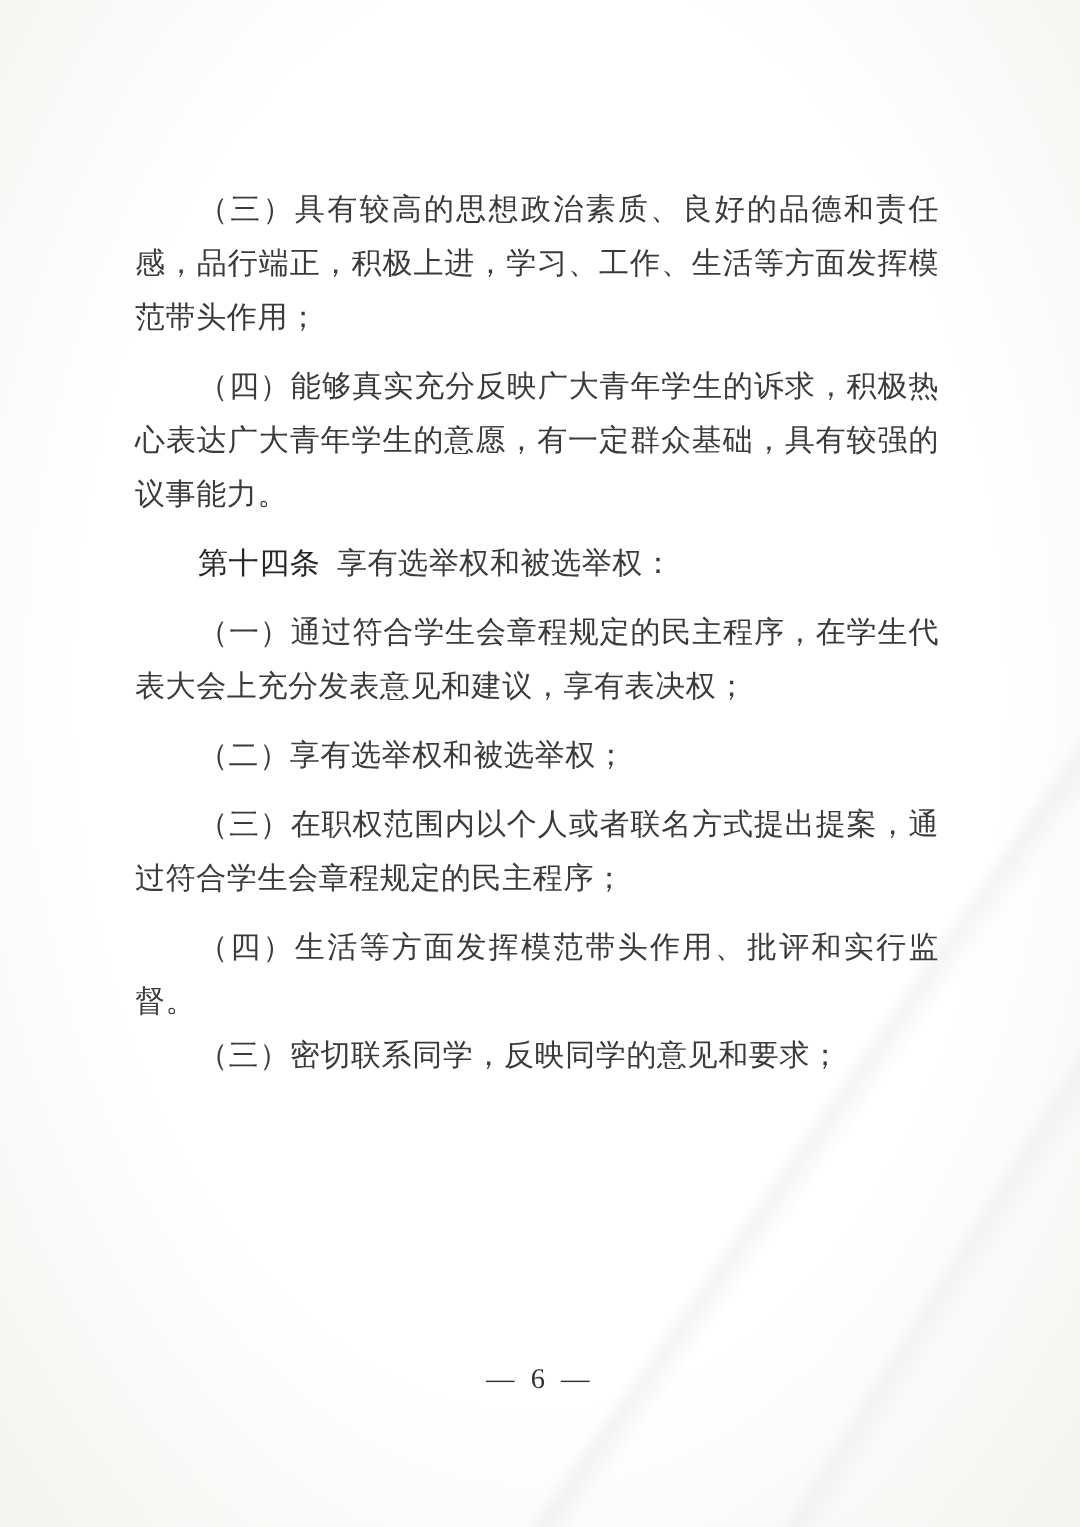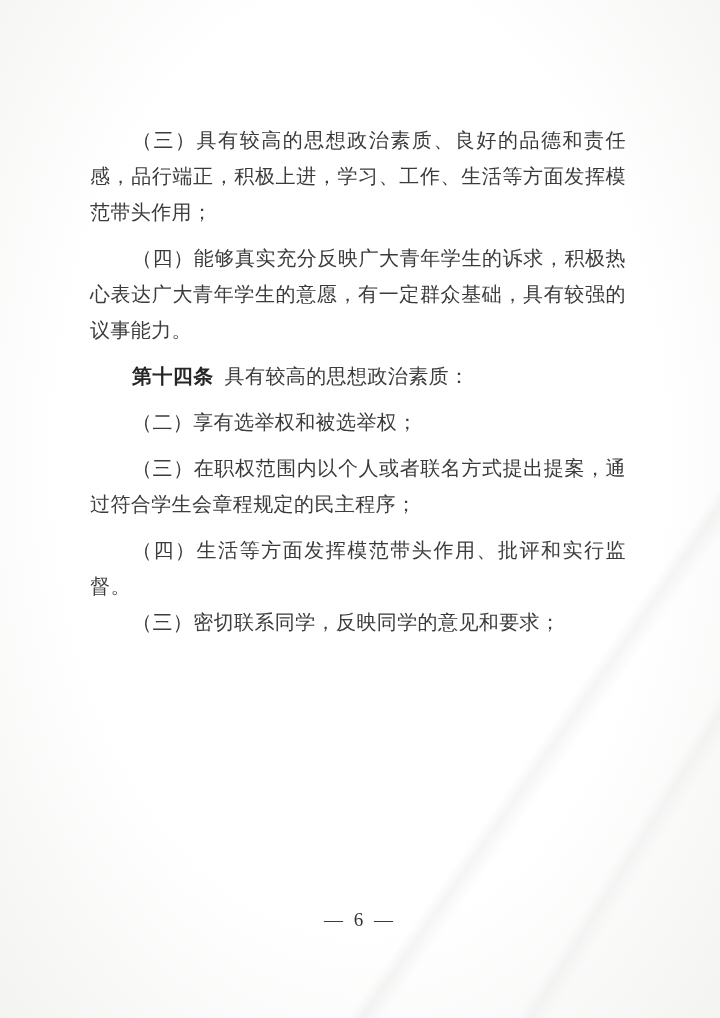--- a/index.html
+++ b/index.html
@@ -43,21 +43,21 @@
     text-justify: inter-ideograph;
   }
   .content p {
     margin: 0 0 10px 0;
     text-indent: 42px;
   }
   .content p.tight {
     margin-bottom: 0;
   }
   .article .term {
-    font-weight: bold;
+    font-weight: normal;
     color: #262626;
     margin-right: 0.55em;
   }
   .footer {
     position: absolute;
     left: 0;
     top: 905px;
     width: 100%;
     text-align: center;
     color: #333;
@@ -71,23 +71,24 @@
 
 <div class="page">
   <div class="streaks"></div>
 
   <div class="content">
     <p>（三）具有较高的思想政治素质、良好的品德和责任感，品行端正，积极上进，学习、工作、生活等方面发挥模范带头作用；</p>
 
     <p>（四）能够真实充分反映广大青年学生的诉求，积极热心表达广大青年学生的意愿，有一定群众基础，具有较强的议事能力。</p>
 
     <p class="article">
-      <span class="term">第十四条</span><span>具有较高的思想政治素质：</span>
+      <span class="term">第十四条</span><span>享有选举权和被选举权：</span>
     </p>
 
+    <p>（一）通过符合学生会章程规定的民主程序，在学生代表大会上充分发表意见和建议，享有表决权；</p>
 
     <p>（二）享有选举权和被选举权；</p>
 
     <p>（三）在职权范围内以个人或者联名方式提出提案，通过符合学生会章程规定的民主程序；</p>
 
     <p class="tight">（四）生活等方面发挥模范带头作用、批评和实行监督。</p>
 
 
 
 

